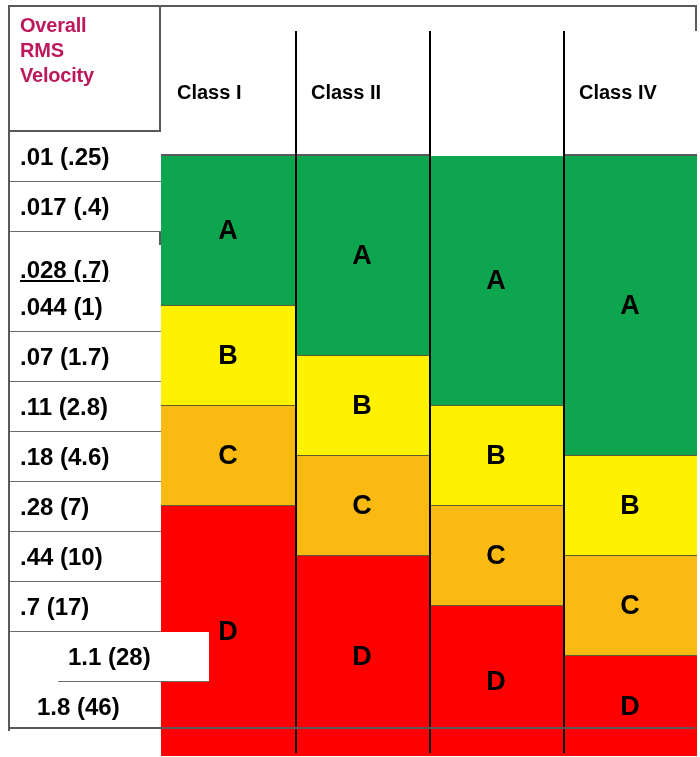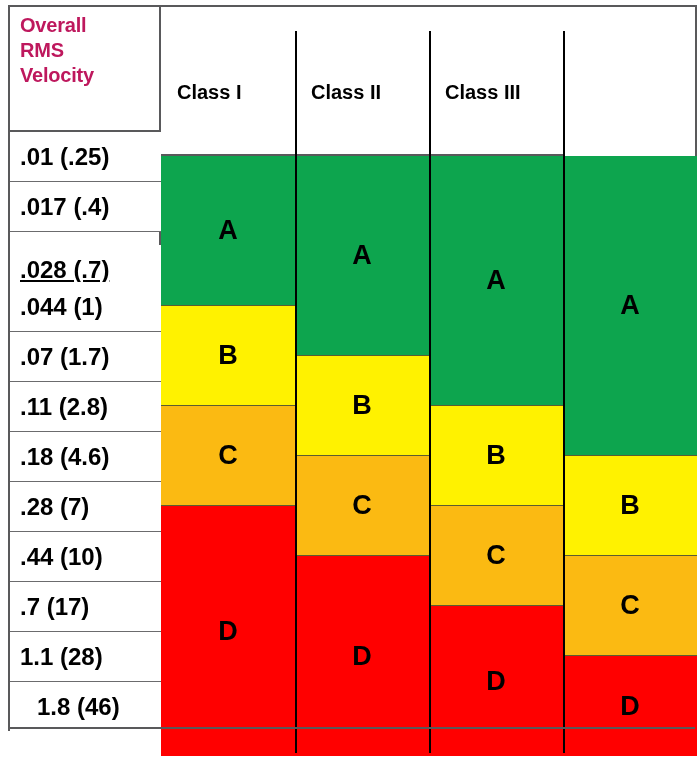--- a/index.html
+++ b/index.html
@@ -173,21 +173,21 @@
           <div class="row-label" style="top: 125px; height: 50px;">.01  (.25)</div>
           <div class="row-label" style="top: 175px; height: 50px;">.017  (.4)</div>
           <div class="row-label" style="top: 238px; height: 50px; text-decoration: underline;">.028  (.7)</div>
           <div class="row-label" style="top: 275px; height: 50px;">.044  (1)</div>
           <div class="row-label" style="top: 325px; height: 50px;">.07  (1.7)</div>
           <div class="row-label" style="top: 375px; height: 50px;">.11  (2.8)</div>
           <div class="row-label" style="top: 425px; height: 50px;">.18  (4.6)</div>
           <div class="row-label" style="top: 475px; height: 50px;">.28  (7)</div>
           <div class="row-label" style="top: 525px; height: 50px;">.44  (10)</div>
           <div class="row-label" style="top: 575px; height: 50px;">.7  (17)</div>
-          <div class="row-label" style="top: 625px; height: 50px;">1.1 (28)</div>
+          <div class="row-label" style="top: 625px; height: 50px; margin-left: 48px;">1.1 (28)</div>
           <div class="row-label last" style="top: 675px; height: 50px;">1.8 (46)</div>
         </div>
     </div>
 
     <div class="class-area" id="class-area">
         <div class="class-col first" style="left: 0px; width: 134px;">
           <div class="class-head">Class I</div>
           <div class="zone" style="top: 125px; height: 150px; background: rgb(13, 165, 78);">A</div>
           <div class="zone" style="top: 275px; height: 100px; background: rgb(255, 242, 0);">B</div>
           <div class="zone" style="top: 375px; height: 100px; background: rgb(251, 186, 18);">C</div>
@@ -196,28 +196,28 @@
         <div class="class-col" style="left: 134px; width: 134px; padding-left: 25px;">
           <div class="col-sep"></div>
           <div class="class-head">Class II</div>
           <div class="zone" style="top: 125px; height: 200px; background: rgb(13, 165, 78);">A</div>
           <div class="zone" style="top: 325px; height: 100px; background: rgb(255, 242, 0);">B</div>
           <div class="zone" style="top: 425px; height: 100px; background: rgb(251, 186, 18);">C</div>
           <div class="zone zlast" style="top: 525px; height: 200px; background: rgb(255, 0, 0);">D</div>
         </div>
         <div class="class-col" style="left: 268px; width: 134px;">
           <div class="col-sep"></div>
-          <div class="class-head">Class III</div>
           <div class="zone" style="top: 125px; height: 250px; background: rgb(13, 165, 78);">A</div>
           <div class="zone" style="top: 375px; height: 100px; background: rgb(255, 242, 0);">B</div>
           <div class="zone" style="top: 475px; height: 100px; background: rgb(251, 186, 18);">C</div>
           <div class="zone zlast" style="top: 575px; height: 150px; background: rgb(255, 0, 0);">D</div>
         </div>
         <div class="class-col" style="left: 402px; width: 134px;">
           <div class="col-sep"></div>
+          <div class="class-head">Class IV</div>
           <div class="zone" style="top: 125px; height: 300px; background: rgb(13, 165, 78);">A</div>
           <div class="zone" style="top: 425px; height: 100px; background: rgb(255, 242, 0);">B</div>
           <div class="zone" style="top: 525px; height: 100px; background: rgb(251, 186, 18);">C</div>
           <div class="zone zlast" style="top: 625px; height: 100px; background: rgb(255, 0, 0);">D</div>
         </div>
       </div>
 
   </div>
 
   <div class="bottom-cap"></div>

